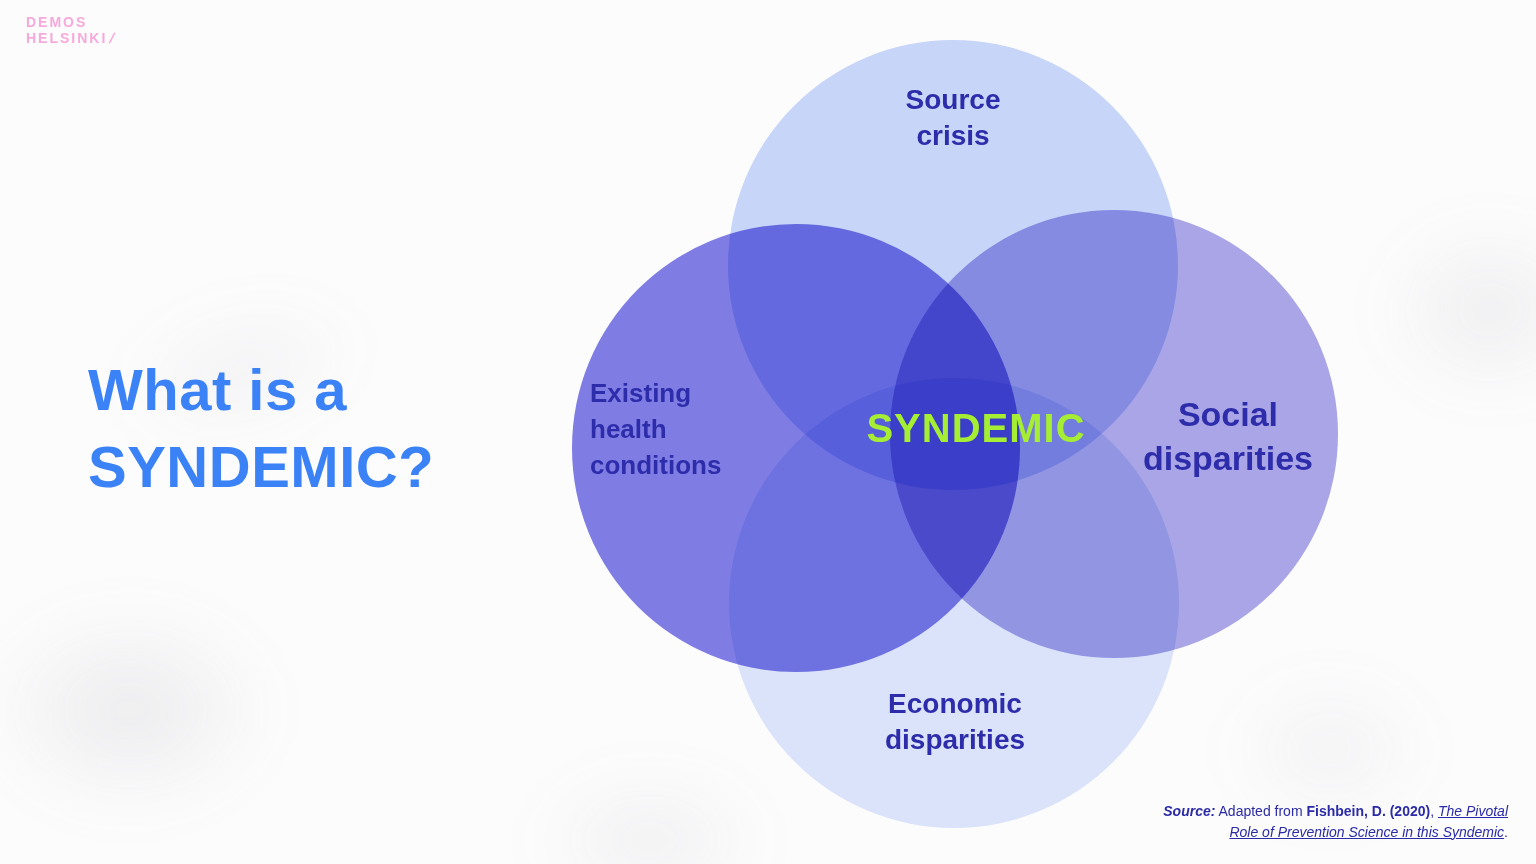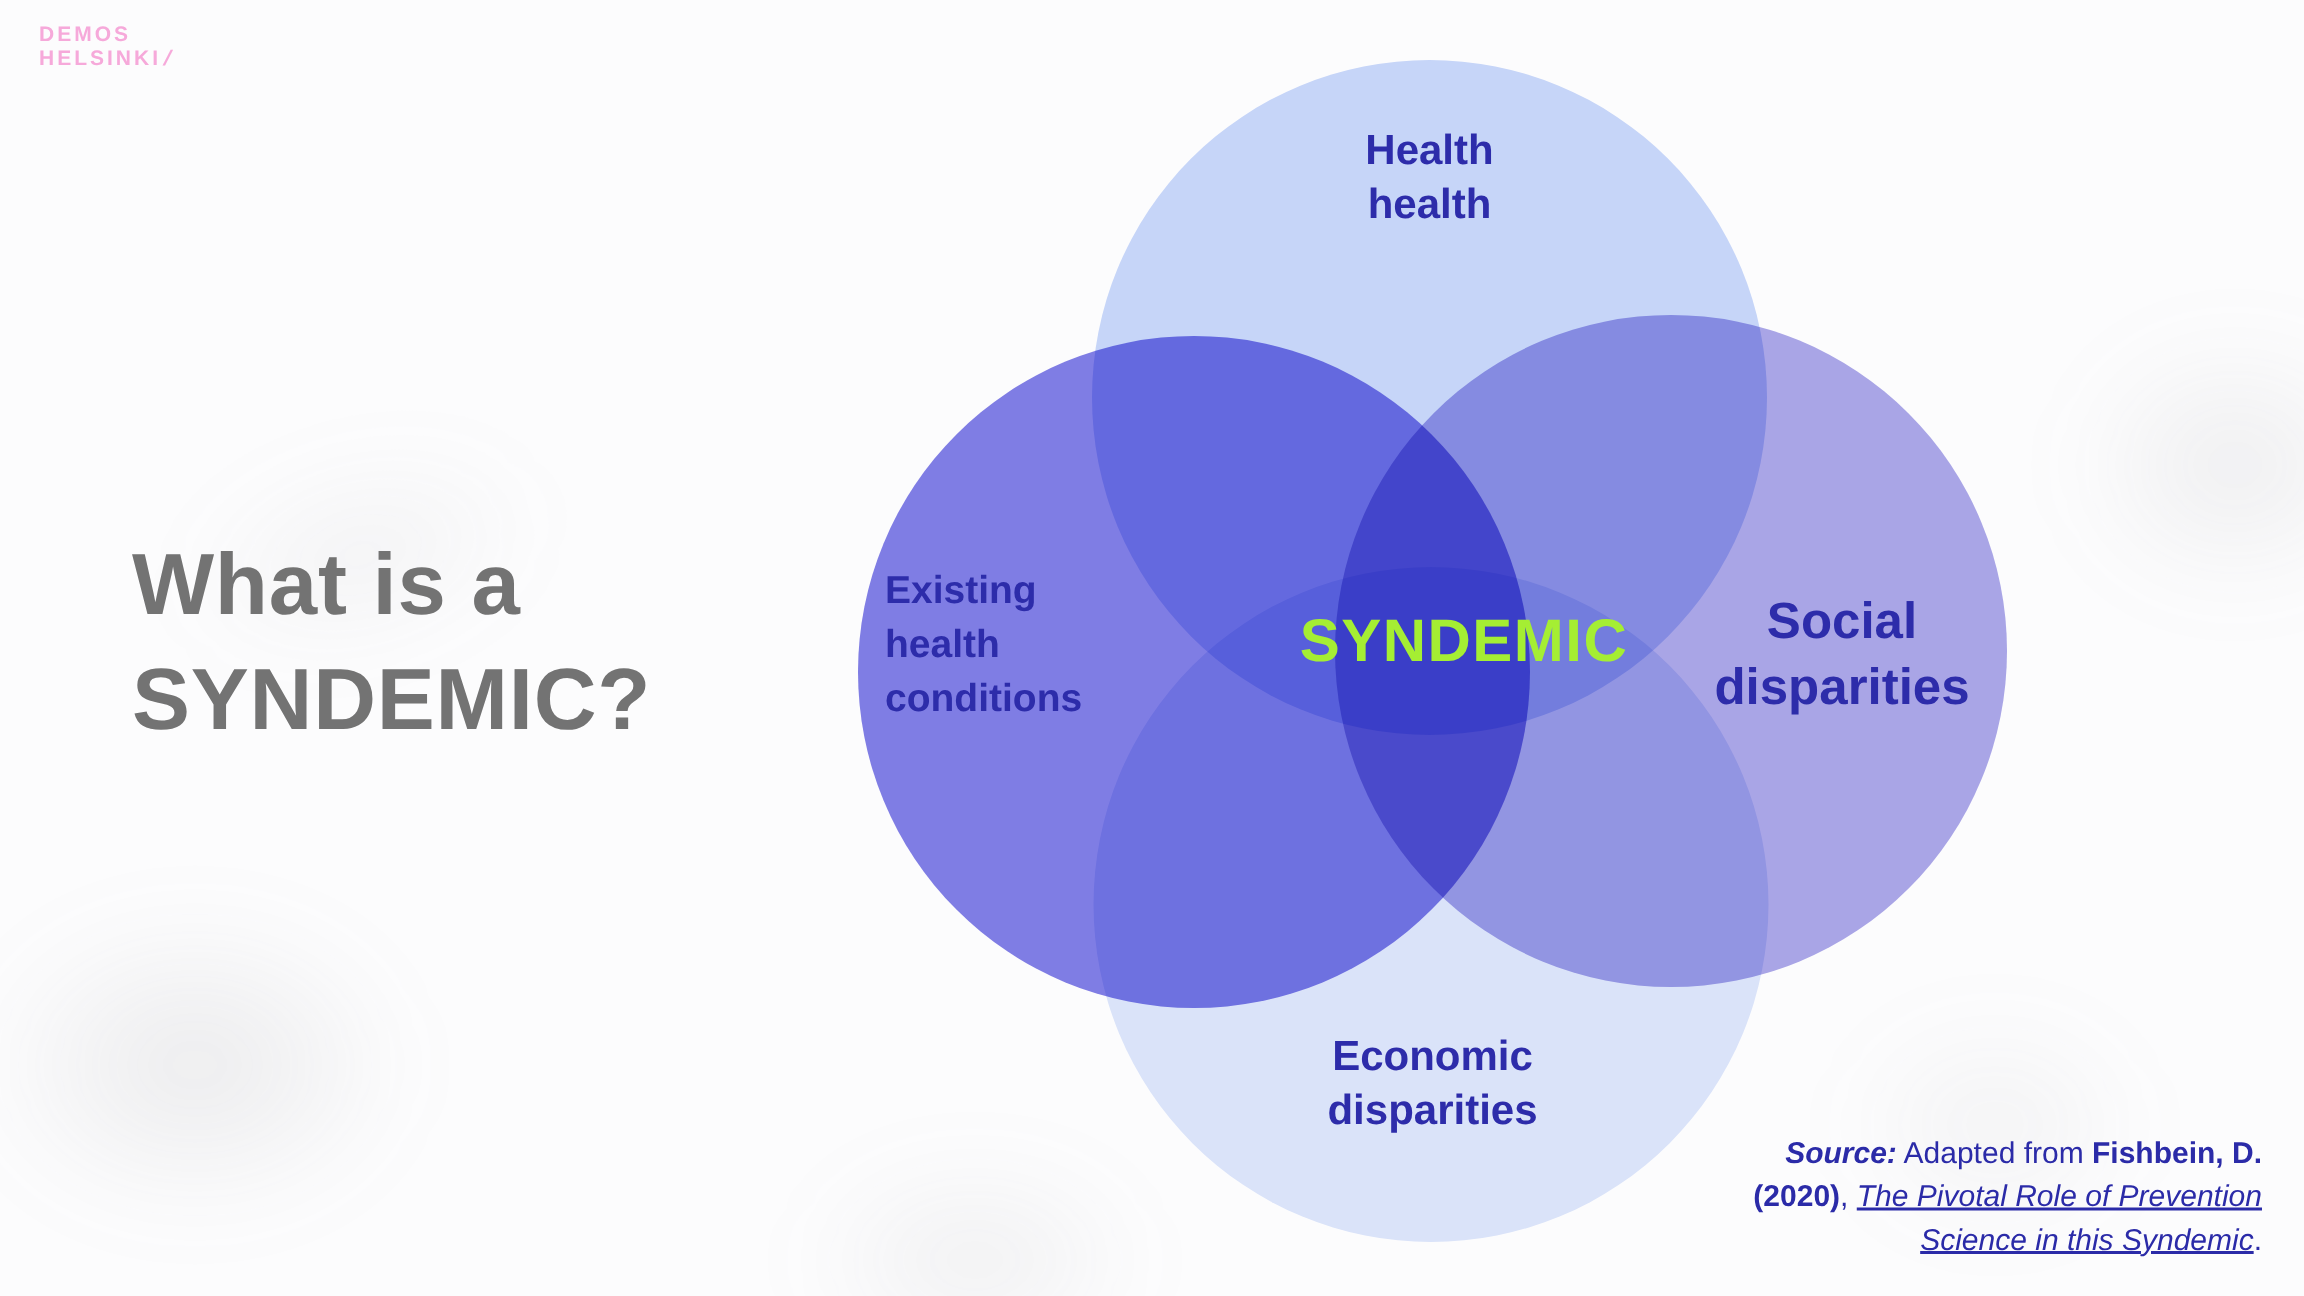--- a/index.html
+++ b/index.html
@@ -55,21 +55,21 @@
 
   
   .page-title {
     position: absolute;
     left: 88px;
     top: 352px;
     width: 430px;
     font-size: 58px;
     font-weight: 700;
     line-height: 1.32;
-    color: #737373;
+    color: #3b82f6;
     letter-spacing: 0.5px;
   }
 
   
   .venn { position: absolute; left: 0; top: 0; width: 1536px; height: 864px; }
   .circle {
     position: absolute;
     border-radius: 50%;
     mix-blend-mode: multiply;
   }
@@ -127,21 +127,21 @@
     white-space: nowrap;
   }
 
   
   .source {
     position: absolute;
     right: 28px;
     bottom: 22px;
     width: 365px;
     text-align: right;
-    font-size: 20px;
+    font-size: 14px;
     line-height: 1.45;
     color: #2b2ba8;
   }
   .source .src-label { font-weight: 700; font-style: italic; }
   .source .src-author { font-weight: 700; }
   .source .src-work {
     font-style: italic;
     text-decoration: underline;
     cursor: pointer;
   }
@@ -169,21 +169,21 @@
 
   <h1 class="page-title">What is a SYNDEMIC?</h1>
 
   <div class="venn">
     <div class="circle circle-top" style="background: rgb(201, 216, 250);"></div>
     <div class="circle circle-left" style="background: rgb(129, 126, 230);"></div>
     <div class="circle circle-right" style="background: rgb(171, 167, 232);"></div>
     <div class="circle circle-bottom" style="background: rgb(221, 230, 251);"></div>
   </div>
 
-  <div class="circle-label label-top">Health health</div>
+  <div class="circle-label label-top">Source crisis</div>
   <div class="circle-label label-left">Existing health conditions</div>
   <div class="circle-label label-right">Social disparities</div>
   <div class="circle-label label-bottom">Economic disparities</div>
 
   <div class="center-label" style="color: rgb(165, 238, 51); margin-left: 21px;">SYNDEMIC</div>
 
   <div class="source">
     <span class="src-label">Source:</span><span class="src-prefix"> Adapted from </span><span class="src-author">Fishbein, D. (2020)</span><span>, </span><span class="src-work">The Pivotal Role of Prevention Science in this Syndemic</span><span>.</span>
   </div>
 

